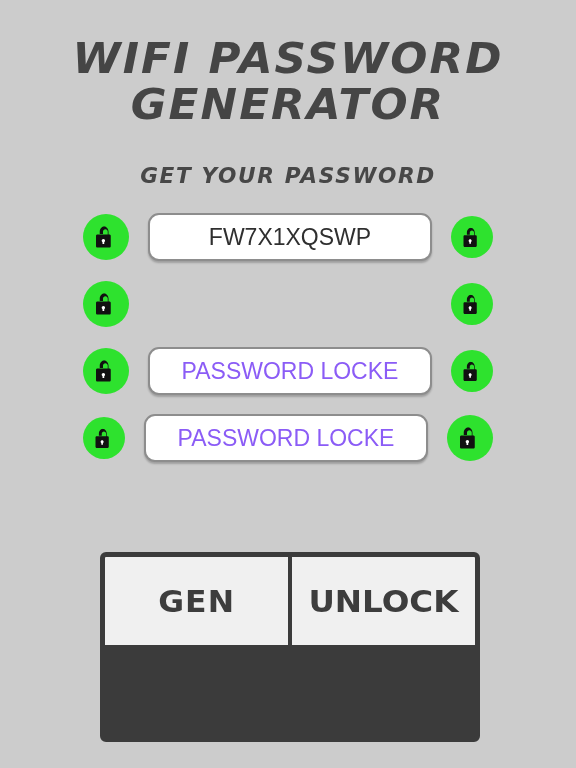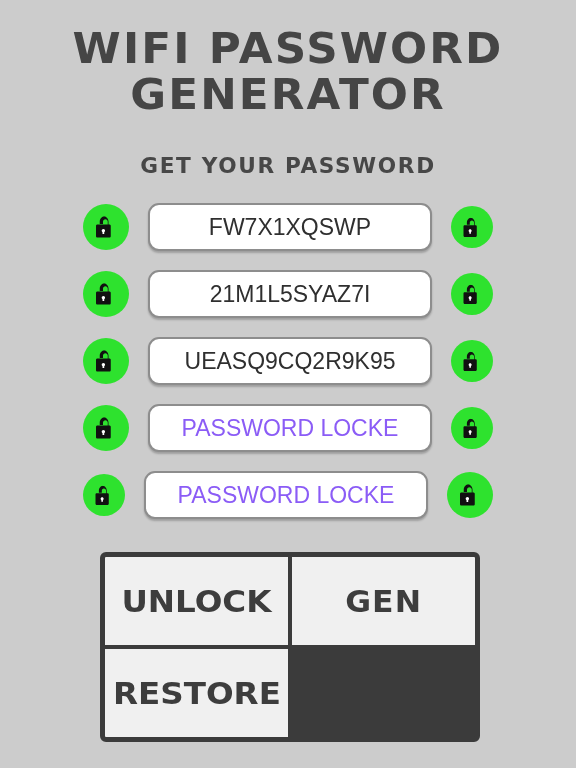--- a/index.html
+++ b/index.html
@@ -10,22 +10,23 @@
     width: 576px;
     height: 768px;
     background: #cccccc;
     font-family: "Liberation Sans", sans-serif;
     overflow: hidden;
     position: relative;
   }
 
   
   .header {
-    padding-top: 26px;
+    padding-top: 36px;
     text-align: center;
+    font-style: italic;
   }
   .app-title {
     font-family: "DejaVu Sans", sans-serif;
     font-weight: bold;
     font-size: 42px;
     line-height: 46px;
     letter-spacing: 2px;
     color: #454545;
     text-transform: uppercase;
     transform: scaleX(1.04);
@@ -182,48 +183,28 @@
     </div>
   </div>
 
   <div class="pw-row">
     <div class="lock-btn">
       <svg viewBox="0 0 24 24" aria-hidden="true">
           <path fill="#111111" d="M11.5 3.1c-2.5 0-4.5 2-4.5 4.5v1.9h2.6V7.6c0-1.05.85-1.9 1.9-1.9s1.9.85 1.9 1.9v2.3H5.1c-.6 0-1.1.5-1.1 1.1v8.3c0 .6.5 1.1 1.1 1.1h9.6c.6 0 1.1-.5 1.1-1.1V11c0-.6-.5-1.1-1.1-1.1h-.7V7.6c0-2.5-2-4.5-4.5-4.5z"></path>
           <path fill="#ffffff" d="M9.9 13.6c-.75 0-1.35.6-1.35 1.35 0 .5.27.93.67 1.17v1.53h1.36v-1.53c.4-.24.67-.67.67-1.17 0-.75-.6-1.35-1.35-1.35z"></path>
         </svg>
     </div>
-    <div class="pw-field">
-      <span class="pw-text">21M1L5SYAZ7I</span>
-    </div>
-    <div class="lock-btn sm">
-      <svg viewBox="0 0 24 24" aria-hidden="true">
-          <path fill="#111111" d="M11.5 3.1c-2.5 0-4.5 2-4.5 4.5v1.9h2.6V7.6c0-1.05.85-1.9 1.9-1.9s1.9.85 1.9 1.9v2.3H5.1c-.6 0-1.1.5-1.1 1.1v8.3c0 .6.5 1.1 1.1 1.1h9.6c.6 0 1.1-.5 1.1-1.1V11c0-.6-.5-1.1-1.1-1.1h-.7V7.6c0-2.5-2-4.5-4.5-4.5z"></path>
-          <path fill="#ffffff" d="M9.9 13.6c-.75 0-1.35.6-1.35 1.35 0 .5.27.93.67 1.17v1.53h1.36v-1.53c.4-.24.67-.67.67-1.17 0-.75-.6-1.35-1.35-1.35z"></path>
-        </svg>
-    </div>
-  </div>
-
-  <div class="pw-row">
-    <div class="lock-btn">
-      <svg viewBox="0 0 24 24" aria-hidden="true">
-          <path fill="#111111" d="M11.5 3.1c-2.5 0-4.5 2-4.5 4.5v1.9h2.6V7.6c0-1.05.85-1.9 1.9-1.9s1.9.85 1.9 1.9v2.3H5.1c-.6 0-1.1.5-1.1 1.1v8.3c0 .6.5 1.1 1.1 1.1h9.6c.6 0 1.1-.5 1.1-1.1V11c0-.6-.5-1.1-1.1-1.1h-.7V7.6c0-2.5-2-4.5-4.5-4.5z"></path>
-          <path fill="#ffffff" d="M9.9 13.6c-.75 0-1.35.6-1.35 1.35 0 .5.27.93.67 1.17v1.53h1.36v-1.53c.4-.24.67-.67.67-1.17 0-.75-.6-1.35-1.35-1.35z"></path>
-        </svg>
-    </div>
-    <div class="pw-field">
-      <span class="pw-text">UEASQ9CQ2R9K95</span>
-    </div>
-    <div class="lock-btn sm">
-      <svg viewBox="0 0 24 24" aria-hidden="true">
-          <path fill="#111111" d="M11.5 3.1c-2.5 0-4.5 2-4.5 4.5v1.9h2.6V7.6c0-1.05.85-1.9 1.9-1.9s1.9.85 1.9 1.9v2.3H5.1c-.6 0-1.1.5-1.1 1.1v8.3c0 .6.5 1.1 1.1 1.1h9.6c.6 0 1.1-.5 1.1-1.1V11c0-.6-.5-1.1-1.1-1.1h-.7V7.6c0-2.5-2-4.5-4.5-4.5z"></path>
-          <path fill="#ffffff" d="M9.9 13.6c-.75 0-1.35.6-1.35 1.35 0 .5.27.93.67 1.17v1.53h1.36v-1.53c.4-.24.67-.67.67-1.17 0-.75-.6-1.35-1.35-1.35z"></path>
-        </svg>
-    </div>
-  </div>
+    <div class="lock-btn sm">
+      <svg viewBox="0 0 24 24" aria-hidden="true">
+          <path fill="#111111" d="M11.5 3.1c-2.5 0-4.5 2-4.5 4.5v1.9h2.6V7.6c0-1.05.85-1.9 1.9-1.9s1.9.85 1.9 1.9v2.3H5.1c-.6 0-1.1.5-1.1 1.1v8.3c0 .6.5 1.1 1.1 1.1h9.6c.6 0 1.1-.5 1.1-1.1V11c0-.6-.5-1.1-1.1-1.1h-.7V7.6c0-2.5-2-4.5-4.5-4.5z"></path>
+          <path fill="#ffffff" d="M9.9 13.6c-.75 0-1.35.6-1.35 1.35 0 .5.27.93.67 1.17v1.53h1.36v-1.53c.4-.24.67-.67.67-1.17 0-.75-.6-1.35-1.35-1.35z"></path>
+        </svg>
+    </div>
+  </div>
+
 
   <div class="pw-row">
     <div class="lock-btn">
       <svg viewBox="0 0 24 24" aria-hidden="true">
           <path fill="#111111" d="M11.5 3.1c-2.5 0-4.5 2-4.5 4.5v1.9h2.6V7.6c0-1.05.85-1.9 1.9-1.9s1.9.85 1.9 1.9v2.3H5.1c-.6 0-1.1.5-1.1 1.1v8.3c0 .6.5 1.1 1.1 1.1h9.6c.6 0 1.1-.5 1.1-1.1V11c0-.6-.5-1.1-1.1-1.1h-.7V7.6c0-2.5-2-4.5-4.5-4.5z"></path>
           <path fill="#ffffff" d="M9.9 13.6c-.75 0-1.35.6-1.35 1.35 0 .5.27.93.67 1.17v1.53h1.36v-1.53c.4-.24.67-.67.67-1.17 0-.75-.6-1.35-1.35-1.35z"></path>
         </svg>
     </div>
     <div class="pw-field">
       <span class="pw-text locked">PASSWORD LOCKE</span>
@@ -250,22 +231,19 @@
       <svg viewBox="0 0 24 24" aria-hidden="true">
           <path fill="#111111" d="M11.5 3.1c-2.5 0-4.5 2-4.5 4.5v1.9h2.6V7.6c0-1.05.85-1.9 1.9-1.9s1.9.85 1.9 1.9v2.3H5.1c-.6 0-1.1.5-1.1 1.1v8.3c0 .6.5 1.1 1.1 1.1h9.6c.6 0 1.1-.5 1.1-1.1V11c0-.6-.5-1.1-1.1-1.1h-.7V7.6c0-2.5-2-4.5-4.5-4.5z"></path>
           <path fill="#ffffff" d="M9.9 13.6c-.75 0-1.35.6-1.35 1.35 0 .5.27.93.67 1.17v1.53h1.36v-1.53c.4-.24.67-.67.67-1.17 0-.75-.6-1.35-1.35-1.35z"></path>
         </svg>
     </div>
   </div>
 
 </div>
 
 <div class="btn-grid">
+  <div class="grid-btn">
+    <span>GEN</span>
+  </div>
   <div class="grid-btn wide">
     <span>UNLOCK</span>
   </div>
-  <div class="grid-btn">
-    <span>GEN</span>
-  </div>
-  <div class="grid-btn wide">
-    <span>RESTORE</span>
-  </div>
 </div>
 
 </body></html>

